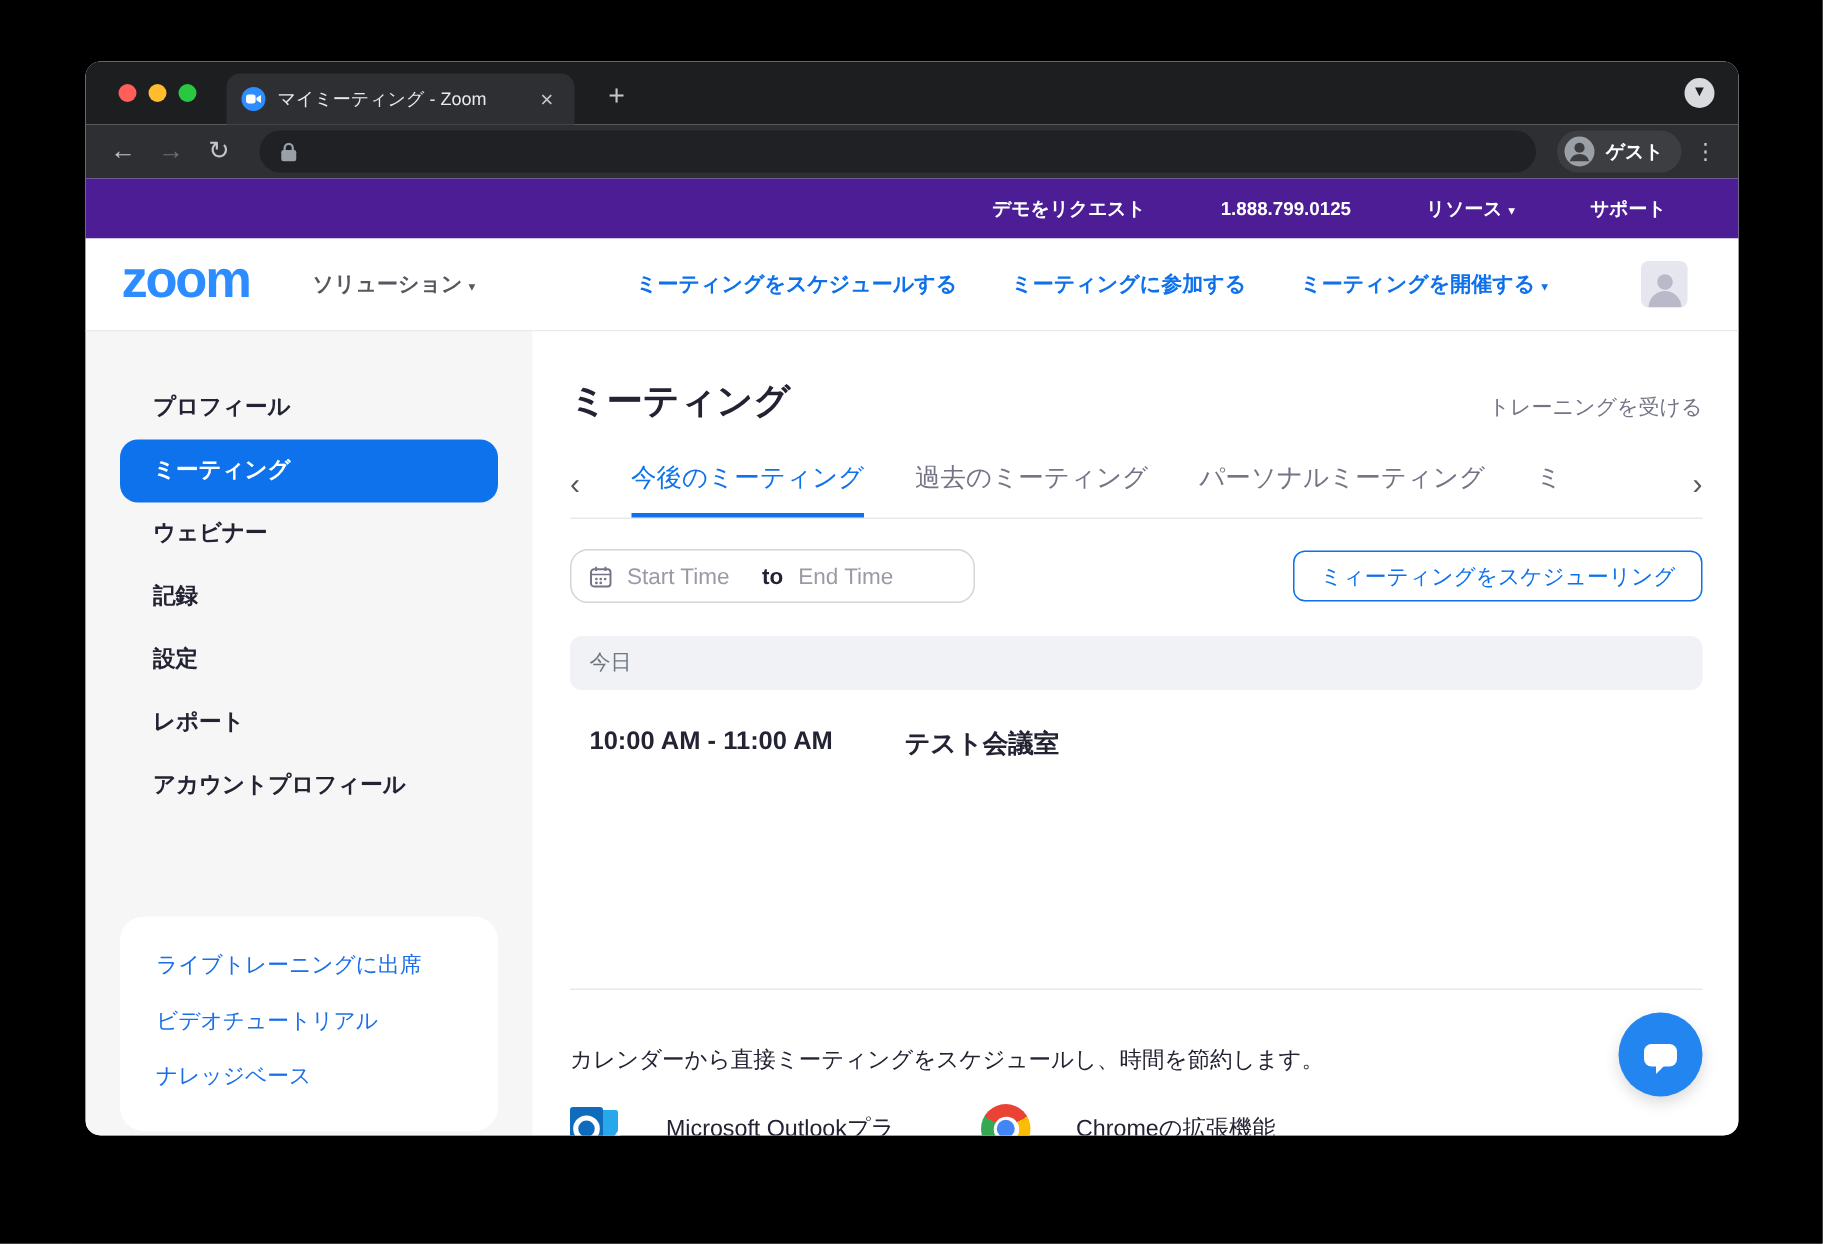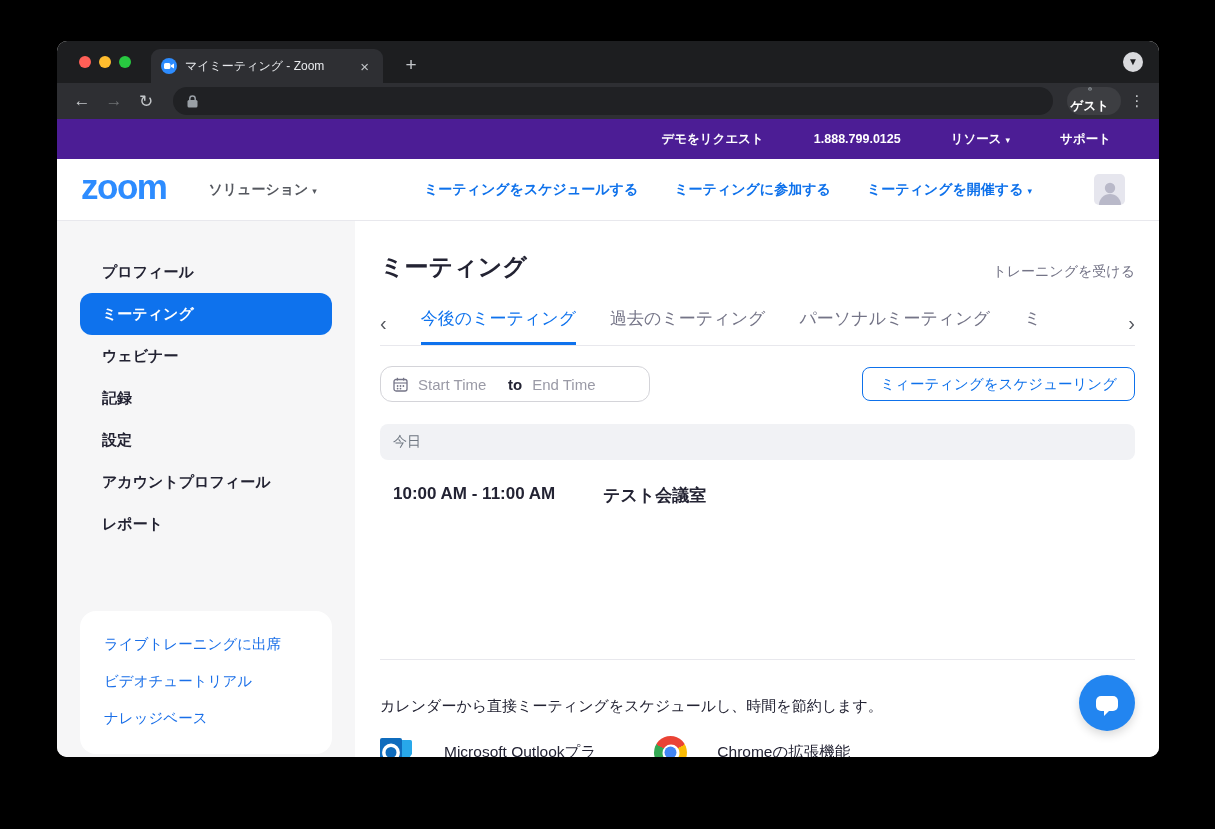--- a/index.html
+++ b/index.html
@@ -27,21 +27,21 @@
     background:#d9dadd; color:#1d1e20; font-size:10px; text-align:center; line-height:20px; }
 
   .toolbar { height:36px; background:#2e2f33; display:flex; align-items:center; padding:0 12px; gap:6px; }
   .nav-ic { color:#c3c6c9; font-size:17px; width:26px; text-align:center; }
   .nav-ic.disabled { color:#6e7073; }
   .urlbar { flex:1; height:28px; background:#202124; border-radius:14px; margin:0 8px;
     display:flex; align-items:center; padding:0 14px; gap:9px; }
   .url-domain { color:#e8eaed; font-size:13.5px; font-weight:700; }
   .url-path { color:#9aa0a6; font-size:13.5px; }
   .guest-pill { height:28px; background:#3d3e42; border-radius:14px; display:flex; align-items:center;
-    gap:7px; padding:0 12px 0 4px;flex-direction:column; }
+    gap:7px; padding:0 12px 0 4px; }
   .guest-pill span { color:#fff; font-size:12.5px; font-weight:700; }
   .kebab { color:#c3c6c9; font-size:15px; letter-spacing:0; width:20px; text-align:center; }
 
   
   .site-topnav { height:40px; background:#4c1d95; display:flex; align-items:center;
     justify-content:flex-end; gap:50px; padding-right:48px; }
   .site-topnav a { color:#fff; font-size:12.5px; font-weight:700; text-decoration:none; }
   .caret { font-size:9px; margin-left:4px; }
 
   
@@ -188,22 +188,22 @@
     </div>
   </div>
 
   <div class="content">
     <div class="sidebar">
       <div class="side-item">プロフィール</div>
       <div class="side-item active">ミーティング</div>
       <div class="side-item">ウェビナー</div>
       <div class="side-item">記録</div>
       <div class="side-item">設定</div>
+      <div class="side-item">レポート</div>
       <div class="side-item">アカウントプロフィール</div>
-      <div class="side-item">レポート</div>
       <div class="side-card">
         <a href="#">ライブトレーニングに出席</a>
         <a href="#">ビデオチュートリアル</a>
         <a href="#">ナレッジベース</a>
       </div>
     </div>
 
     <div class="main">
       <div class="title-row">
         <div class="page-title">ミーティング</div>

